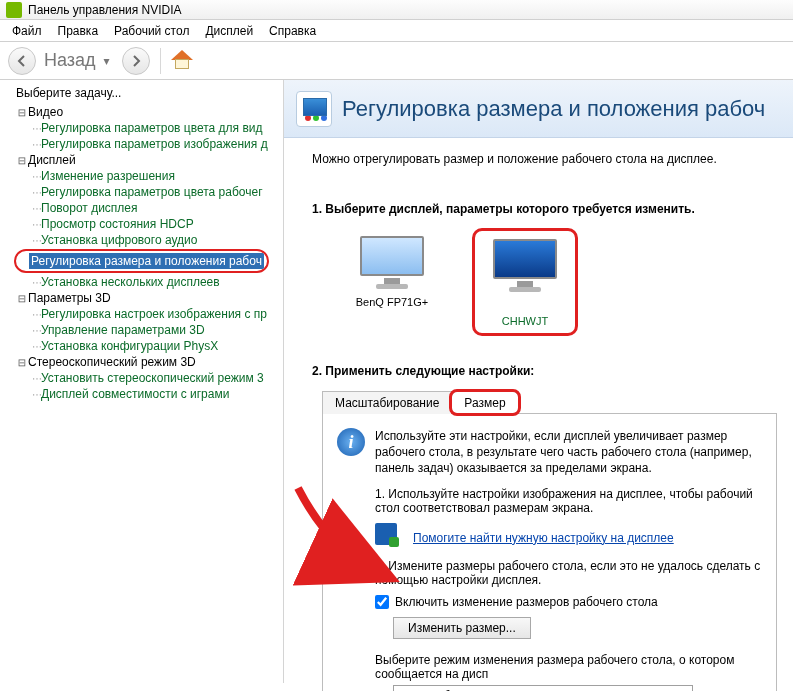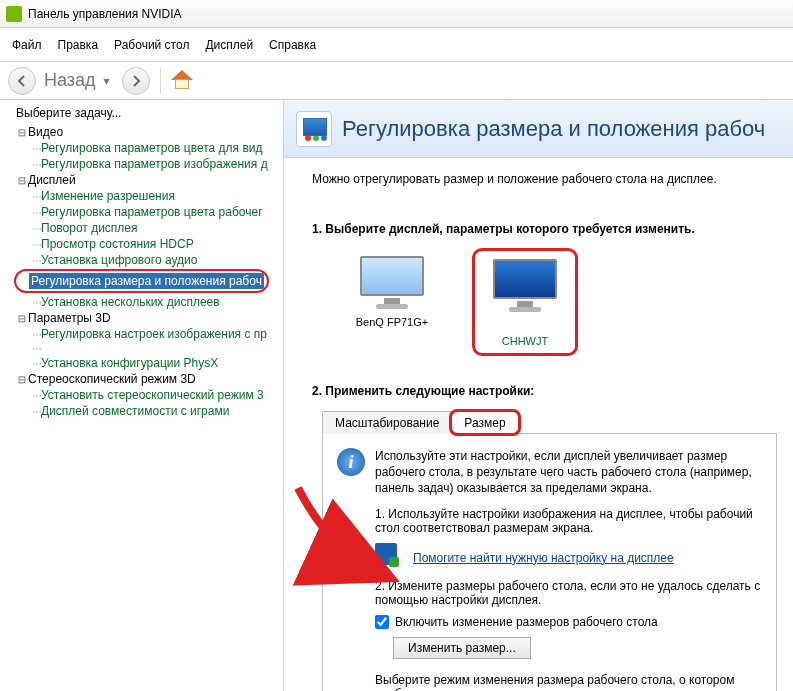--- a/index.html
+++ b/index.html
@@ -1,24 +1,24 @@
 <!DOCTYPE html>
 <html><head>
 <meta charset="utf-8">
 <style>
 * { box-sizing: border-box; margin: 0; padding: 0; }
 body { font-family: "Segoe UI", Tahoma, sans-serif; font-size: 12px; color: #000; background: #fff; width: 793px; height: 691px; overflow: hidden; position: relative; }
 
 
-.titlebar { height: 28px; background: linear-gradient(#fdfdfd, #f0f0f0); border-bottom: 1px solid #d0d0d0; display: flex; align-items: center; padding: 0 6px; }
+.titlebar { height: 20px; background: linear-gradient(#fdfdfd, #f0f0f0); border-bottom: 1px solid #d0d0d0; display: flex; align-items: center; padding: 0 6px; }
 .titlebar .nvicon { width: 16px; height: 16px; background: #76b900; border-radius: 2px; margin-right: 6px; }
 .titlebar .title { font-size: 12px; }
 
 
-.menubar { height: 34px; border-bottom: 1px solid #d0d0d0; display: flex; align-items: center; padding: 0 4px; font-size: 12px; }
+.menubar { height: 22px; border-bottom: 1px solid #d0d0d0; display: flex; align-items: center; padding: 0 4px; font-size: 12px; }
 .menubar span { padding: 2px 8px; cursor: default; }
 
 
 .navbar { height: 38px; border-bottom: 1px solid #d0d0d0; display: flex; align-items: center; padding: 0 8px; gap: 4px; }
 .navbtn { width: 28px; height: 28px; border-radius: 50%; background: linear-gradient(#fafafa,#e6e6e6); border: 1px solid #c8c8c8; display: flex; align-items: center; justify-content: center; color: #6a6a6a; font-size: 14px; }
 .navlabel { color: #777; margin: 0 4px; font-size: 18px; }
 .navdrop { width: 14px; color: #777; }
 .navsep { width: 1px; height: 26px; background: #d8d8d8; margin: 0 6px; }
 .homeicon { width: 22px; height: 22px; position: relative; }
 .homeicon .roof { width: 0; height: 0; border-left: 11px solid transparent; border-right: 11px solid transparent; border-bottom: 10px solid #e07028; position: absolute; top: 0; left: 0; }
@@ -179,20 +179,21 @@
       <div class="tree-item lvl1">
         <span class="tree-toggle">⊟</span>
         <span class="tree-link cat">Параметры 3D</span>
       </div>
       <div class="tree-item lvl2">
           <span class="tree-dots">⋯</span>
           <a class="tree-link">Регулировка настроек изображения с пр</a>
         </div>
       <div class="tree-item lvl2">
           <span class="tree-dots">⋯</span>
+          <a class="tree-link">Управление параметрами 3D</a>
         </div>
       <div class="tree-item lvl2">
           <span class="tree-dots">⋯</span>
           <a class="tree-link">Установка конфигурации PhysX</a>
         </div>
 
       <div class="tree-item lvl1">
         <span class="tree-toggle">⊟</span>
         <span class="tree-link cat">Стереоскопический режим 3D</span>
       </div>

